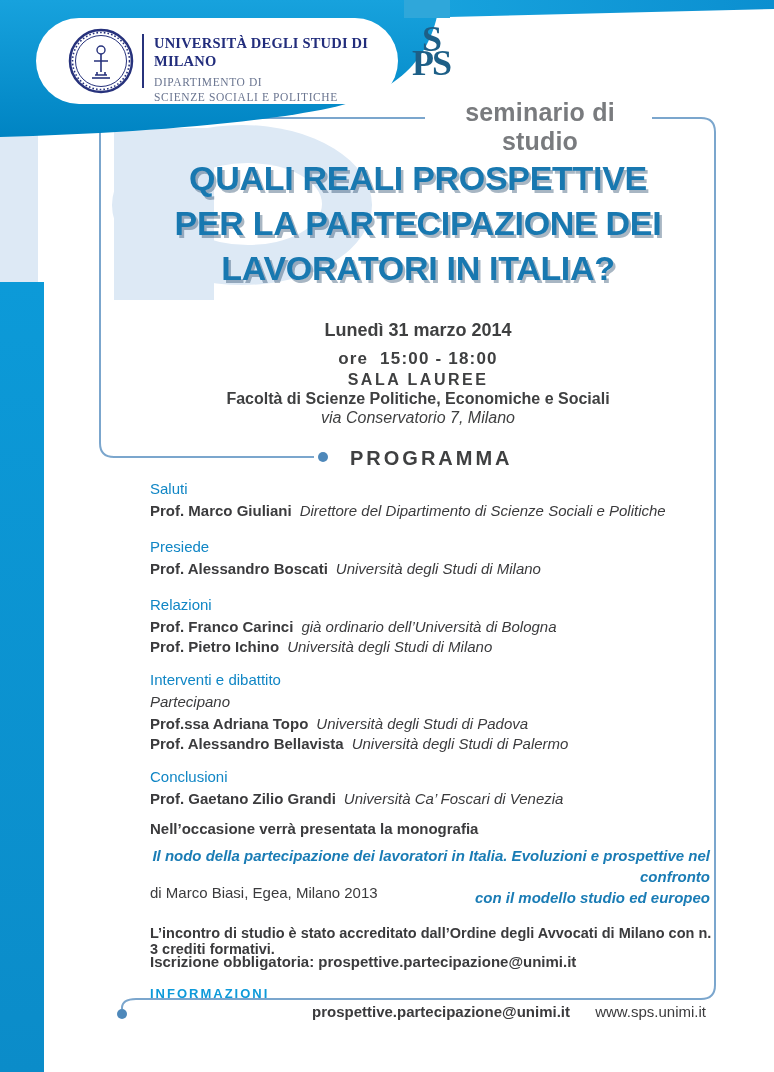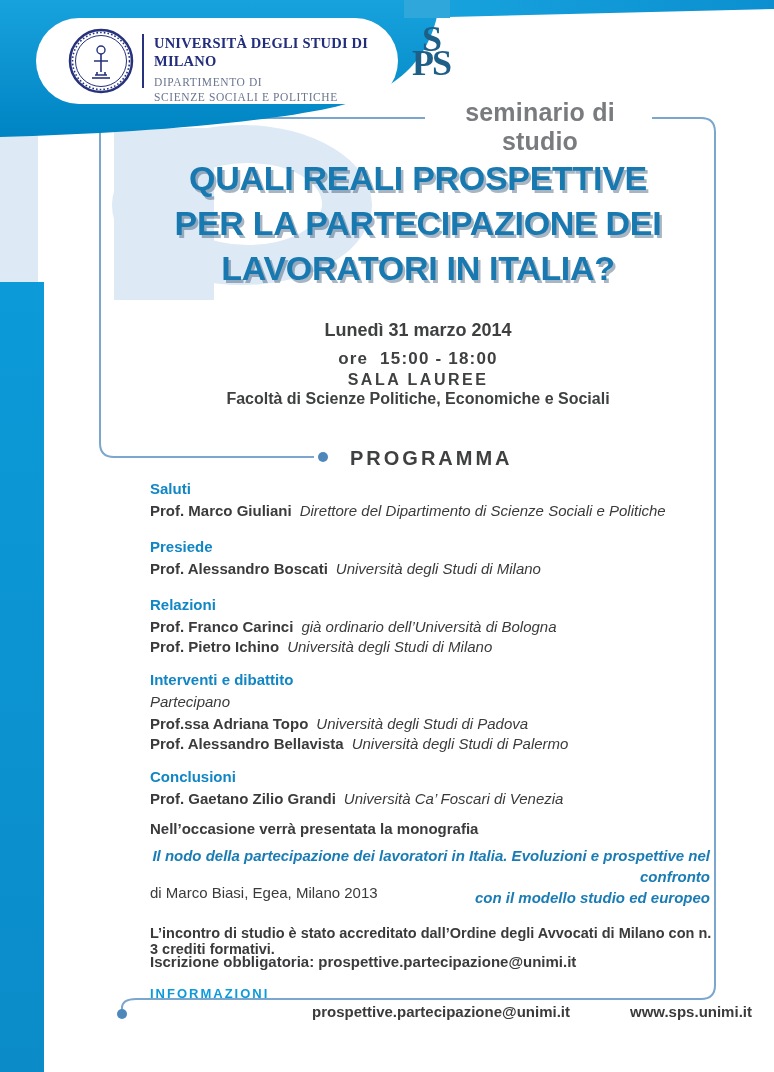--- a/index.html
+++ b/index.html
@@ -35,37 +35,37 @@
   .ev-time{font-size:17px;font-weight:bold;line-height:22px;letter-spacing:1.2px;white-space:pre-wrap;}
   .ev-room{font-size:16px;font-weight:bold;line-height:19px;letter-spacing:2.5px;}
   .ev-venue{font-size:16px;font-weight:bold;line-height:19px;}
   .ev-addr{font-size:16px;font-style:italic;line-height:19px;}
 
   .programma{position:absolute;left:350px;top:447px;font-size:20px;font-weight:bold;
              color:#3f4041;letter-spacing:3px;}
 
   
   .sec{position:absolute;left:150px;width:560px;font-size:15px;color:#3b3b3d;}
-  .sec h3{margin:0 0 3px 0;font-size:15px;line-height:18px;color:#1086c5;font-weight:bold;}
+  .sec h3{margin:0 0 3px 0;font-size:15px;line-height:18px;color:#1086c5;font-weight:normal;}
   .note{font-style:italic;line-height:20px;margin-bottom:2px;}
   .person{line-height:20px;}
   .pname{font-weight:bold;}
   .paff{font-style:italic;margin-left:8px;}
 
   .mono-intro{position:absolute;left:150px;top:820px;font-size:15px;font-weight:bold;color:#3b3b3d;}
   .mono-title{position:absolute;left:150px;top:845px;width:560px;font-size:15px;font-weight:bold;
               font-style:italic;color:#1a7cb5;line-height:21px;text-align:right;}
   .mono-pub{position:absolute;left:150px;top:884px;font-size:15px;color:#3b3b3d;}
   .accred{position:absolute;left:150px;top:925px;width:570px;font-size:14.5px;font-weight:bold;color:#3b3b3d;}
   .regist{position:absolute;left:150px;top:953px;width:570px;font-size:15px;font-weight:bold;color:#3b3b3d;}
 
   
   .info-label{position:absolute;left:150px;top:986px;font-size:13px;font-weight:bold;color:#0d9ada;letter-spacing:2px;}
   .info-mail{position:absolute;left:281px;top:1003px;width:320px;text-align:center;font-size:15px;font-weight:bold;color:#3b3b3d;text-decoration:none;}
-  .info-web{position:absolute;left:586px;top:1003px;width:120px;text-align:right;font-size:15px;font-weight:bold;color:#3b3b3d;text-decoration:none;margin-left:44px;}
+  .info-web{position:absolute;left:586px;top:1003px;width:120px;text-align:right;font-size:15px;font-weight:normal;color:#3b3b3d;text-decoration:none;}
 
   .leftbar{position:absolute;left:0;top:282px;width:44px;height:790px;
            background:linear-gradient(180deg,#0c9ad8 0%,#0b8cc9 100%);}
 </style>
 </head>
 <body>
 
 <div class="page">
 
   <svg class="abs" style="left:0;top:120px;" width="400" height="230">
@@ -131,20 +131,21 @@
     <div>QUALI REALI PROSPETTIVE</div>
     <div>PER LA PARTECIPAZIONE DEI</div>
     <div>LAVORATORI IN ITALIA?</div>
   </div>
 
   <div class="event">
     <div class="ev-date">Lunedì 31 marzo 2014</div>
     <div class="ev-time">ore  15:00 - 18:00</div>
     <div class="ev-room">SALA LAUREE</div>
     <div class="ev-venue">Facoltà di Scienze Politiche, Economiche e Sociali</div>
+    <div class="ev-addr">via Conservatorio 7, Milano</div>
   </div>
 
   <div class="programma">PROGRAMMA</div>
 
   <div class="sec" style="top:480px;">
     <h3>Saluti</h3>
     <div class="person">
       <span class="pname">Prof. Marco Giuliani</span><span class="paff">Direttore del Dipartimento di Scienze Sociali e Politiche</span>
     </div>
   </div>

